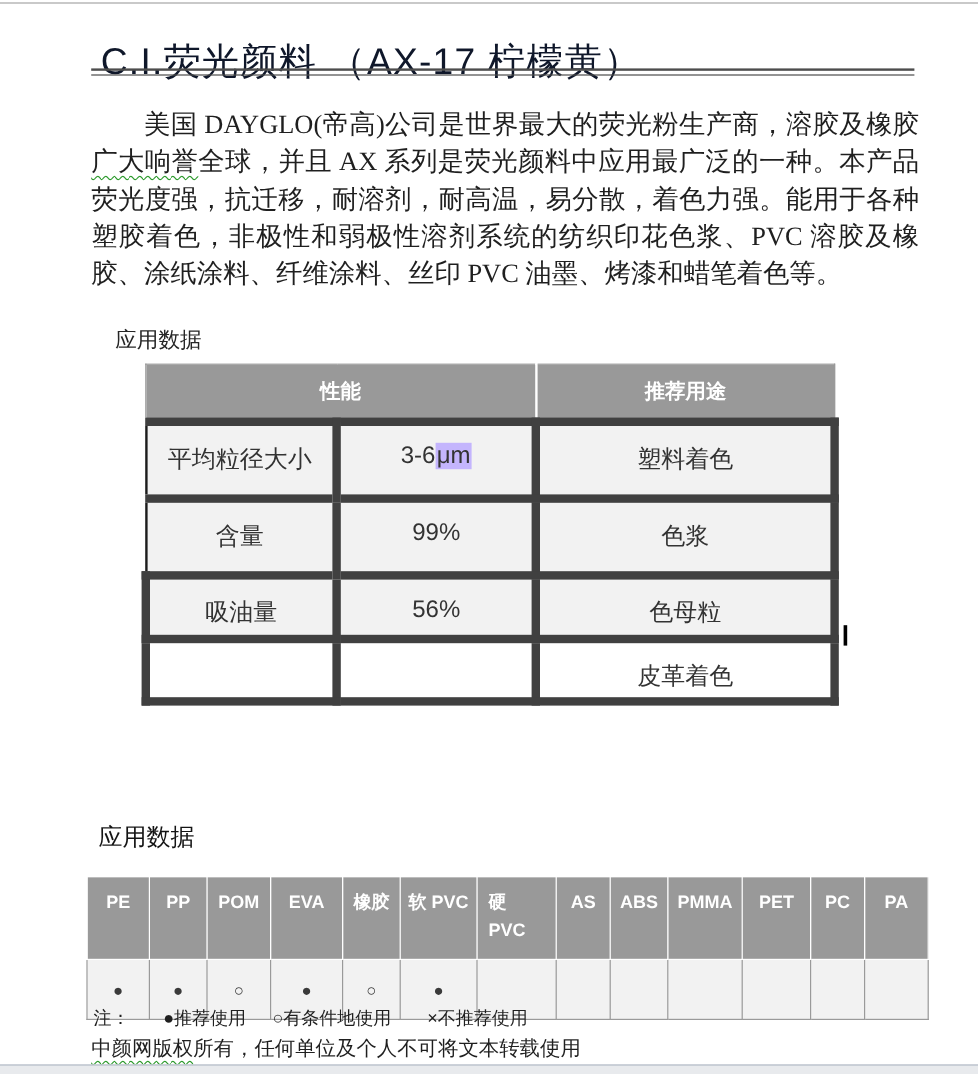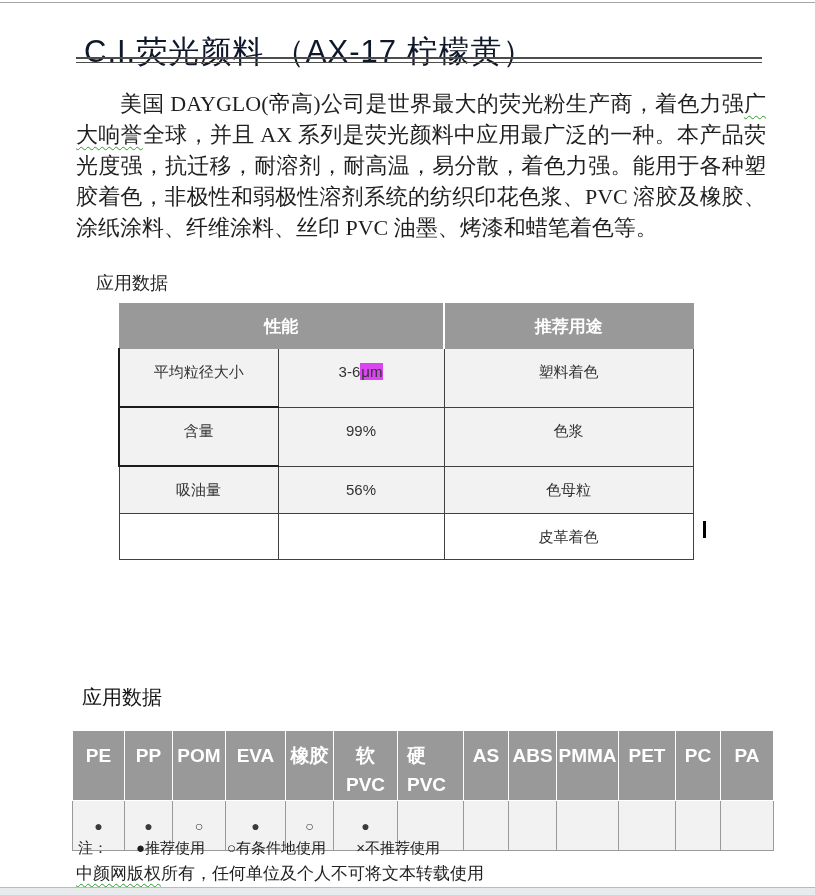--- a/index.html
+++ b/index.html
@@ -35,43 +35,43 @@
 
   
   .t1{position:absolute;left:118px;top:303px;width:574px;}
   .t1 th{
     background:#999999;color:#ffffff;font-weight:bold;font-size:17px;
     height:42px;text-align:center;vertical-align:middle;
     border:1px solid #9a9a9a;
   }
   .t1 th.sep{border-right:2px solid #ffffff;}
   .t1 td{
-    border:1px solid #404040;font-size:15px;color:#333333;
+    border:7px solid #404040;font-size:20px;color:#333333;
     text-align:center;vertical-align:top;padding-top:14px;
   }
   .t1 tr.alt td{background:#f2f2f2;}
   .t1 tr.h58 td{height:42px;}
   .t1 tr.h62 td{height:46px;}
   .t1 tr.h47 td{height:31px;}
   .t1 tr.h46 td{height:30px;}
   .t1 td.dk-b{border-bottom:2px solid #1c1c1c;}
   .t1 td.dk-l{border-left:2px solid #1c1c1c;}
-  .hl-unit{background:#d946ef;padding:0 1px;}
+  .hl-unit{background:#c4b5fd;padding:0 1px;}
   .hl-unit:empty{display:none;}
   .fmt-dotted{
     text-decoration:underline;text-decoration-style:dotted;
     text-decoration-color:#b752b7;text-decoration-thickness:2px;text-underline-offset:5px;
   }
 
   .text-caret{position:absolute;left:703px;top:521px;width:3px;height:17px;background:#000000;}
 
   
   .t2{position:absolute;left:72px;top:730px;width:701px;border:1px solid #9a9a9a;}
   .t2 th{
-    background:#999999;color:#ffffff;font-weight:bold;font-size:19px;
+    background:#999999;color:#ffffff;font-weight:bold;font-size:15px;
     height:56px;text-align:center;vertical-align:top;padding-top:11px;
     border:1px solid #ffffff;line-height:1.5;
   }
   .t2 th.wrap{word-spacing:200px;text-align:left;padding-left:9px;}
   .t2 td{
     background:#f2f2f2;border:1px solid #9a9a9a;height:47px;
     text-align:center;vertical-align:middle;font-size:14px;color:#3a3a3a;
   }
 
   .note{
@@ -95,21 +95,21 @@
 </head>
 <body>
 
 <div class="page">
 
   <div class="top-rule"></div>
 
   <h1 class="doc-title">C.I.荧光颜料 （AX-17 柠檬黄）</h1>
   <div class="title-rule"></div>
 
-  <p class="intro"><span>美国 DAYGLO(帝高)公司是世界最大的荧光粉生产商，着色力强</span><span class="squiggle-green">广大响誉</span><span>全球，并且 AX 系列是荧光颜料中应用最广泛的一种。本产品荧光度强，抗迁移，耐溶剂，耐高温，易分散，着色力强。能用于各种塑胶着色，非极性和弱极性溶剂系统的纺织印花色浆、PVC 溶胶及橡胶、涂纸涂料、纤维涂料、丝印 PVC 油墨、烤漆和蜡笔着色等。</span></p>
+  <p class="intro"><span>美国 DAYGLO(帝高)公司是世界最大的荧光粉生产商，溶胶及橡胶</span><span class="squiggle-green">广大响誉</span><span>全球，并且 AX 系列是荧光颜料中应用最广泛的一种。本产品荧光度强，抗迁移，耐溶剂，耐高温，易分散，着色力强。能用于各种塑胶着色，非极性和弱极性溶剂系统的纺织印花色浆、PVC 溶胶及橡胶、涂纸涂料、纤维涂料、丝印 PVC 油墨、烤漆和蜡笔着色等。</span></p>
 
   <div class="section-label-1">应用数据</div>
 
   <table class="t1">
     <colgroup>
         <col style="width:159px">
         <col style="width:166px">
         <col style="width:249px">
       </colgroup>
     <thead>

